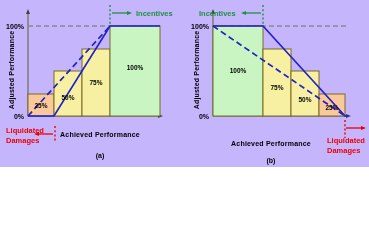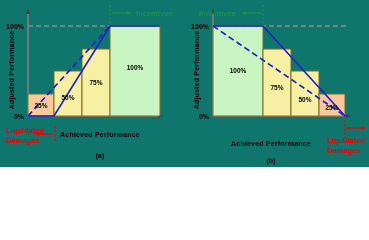--- a/index.html
+++ b/index.html
@@ -10,21 +10,21 @@
   body {
     width: 369px;
     height: 167px;
     font-family: "Liberation Sans", sans-serif;
     overflow: hidden;
   }
   #root {
     position: relative;
     width: 369px;
     height: 167px;
-    background: #0f766e;
+    background: #c4b5fd;
   }
   .panel {
     position: absolute;
     top: 0;
     width: 184px;
     height: 167px;
   }
   #panel-a { left: 0; }
   #panel-b { left: 185px; }
 

